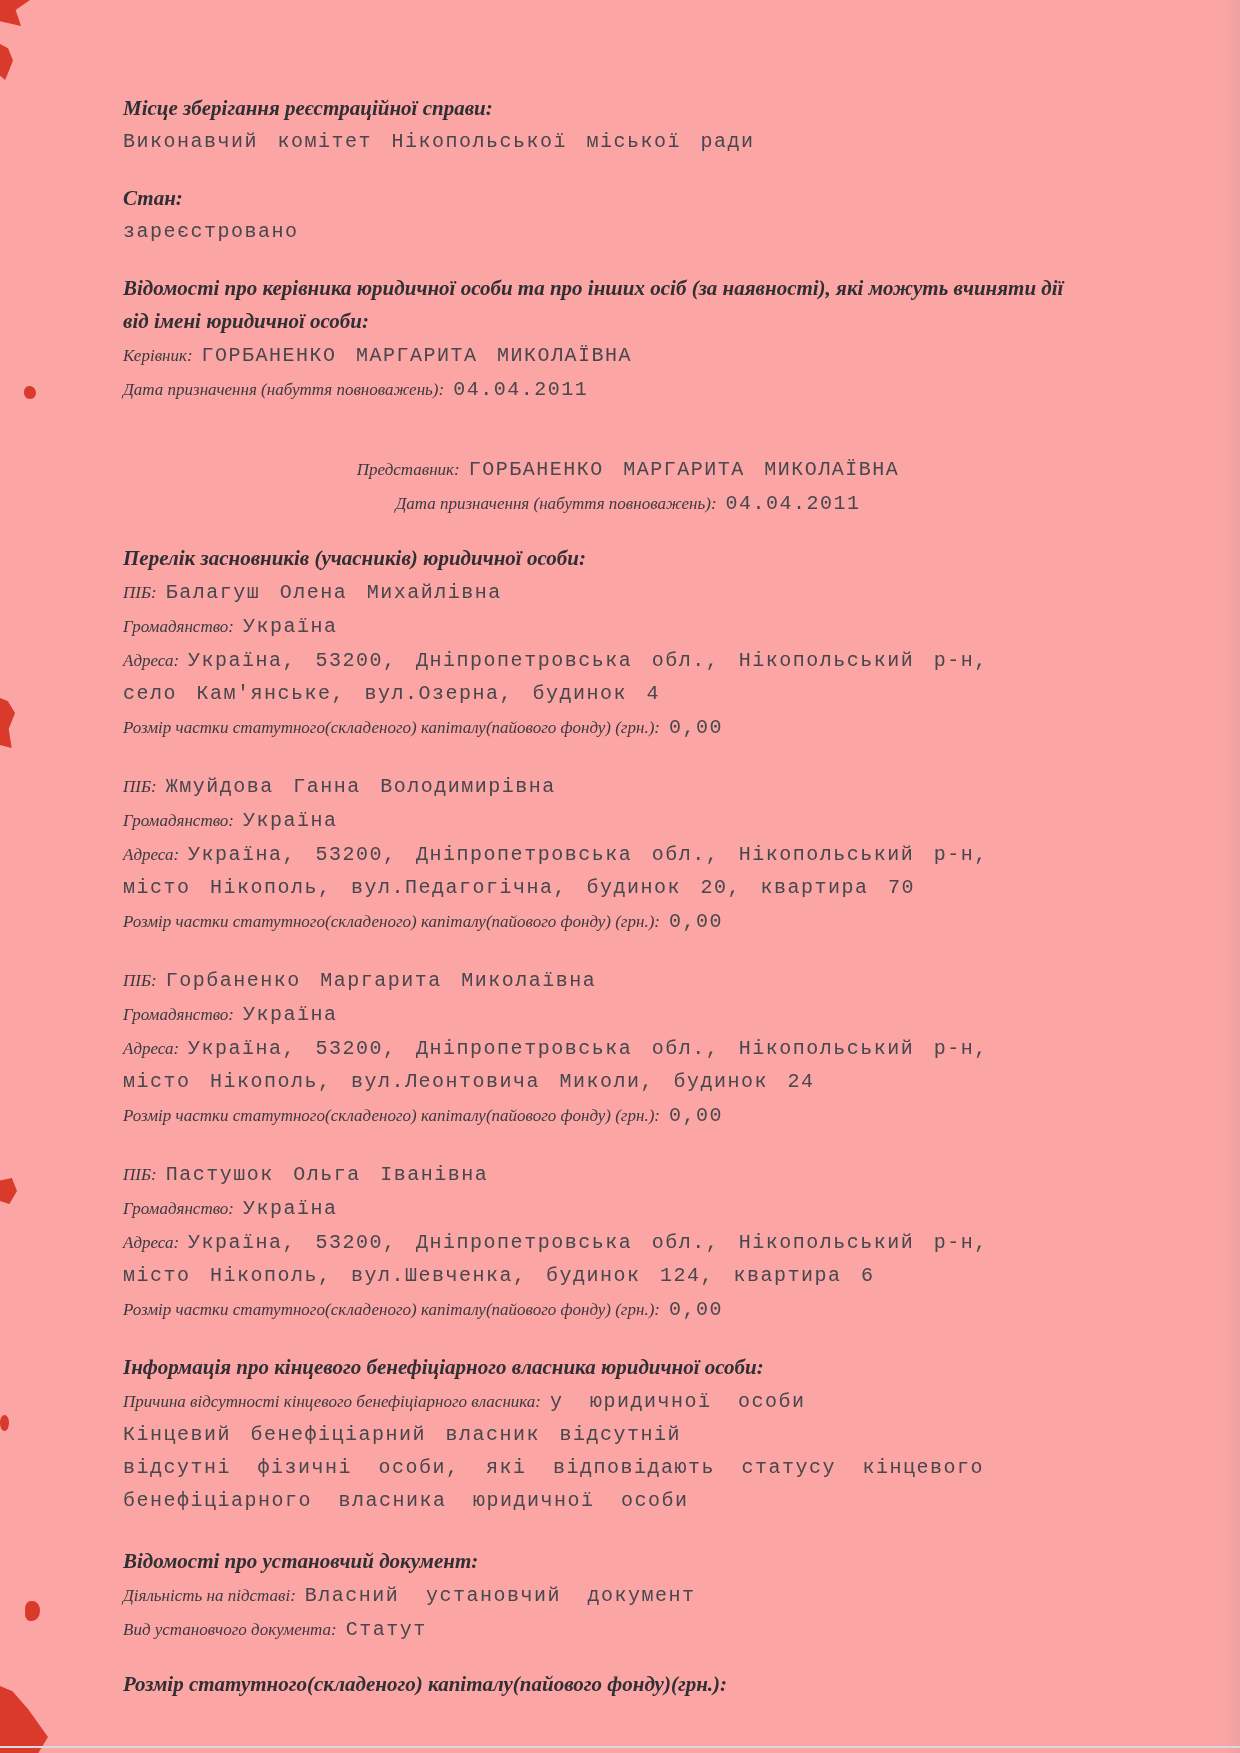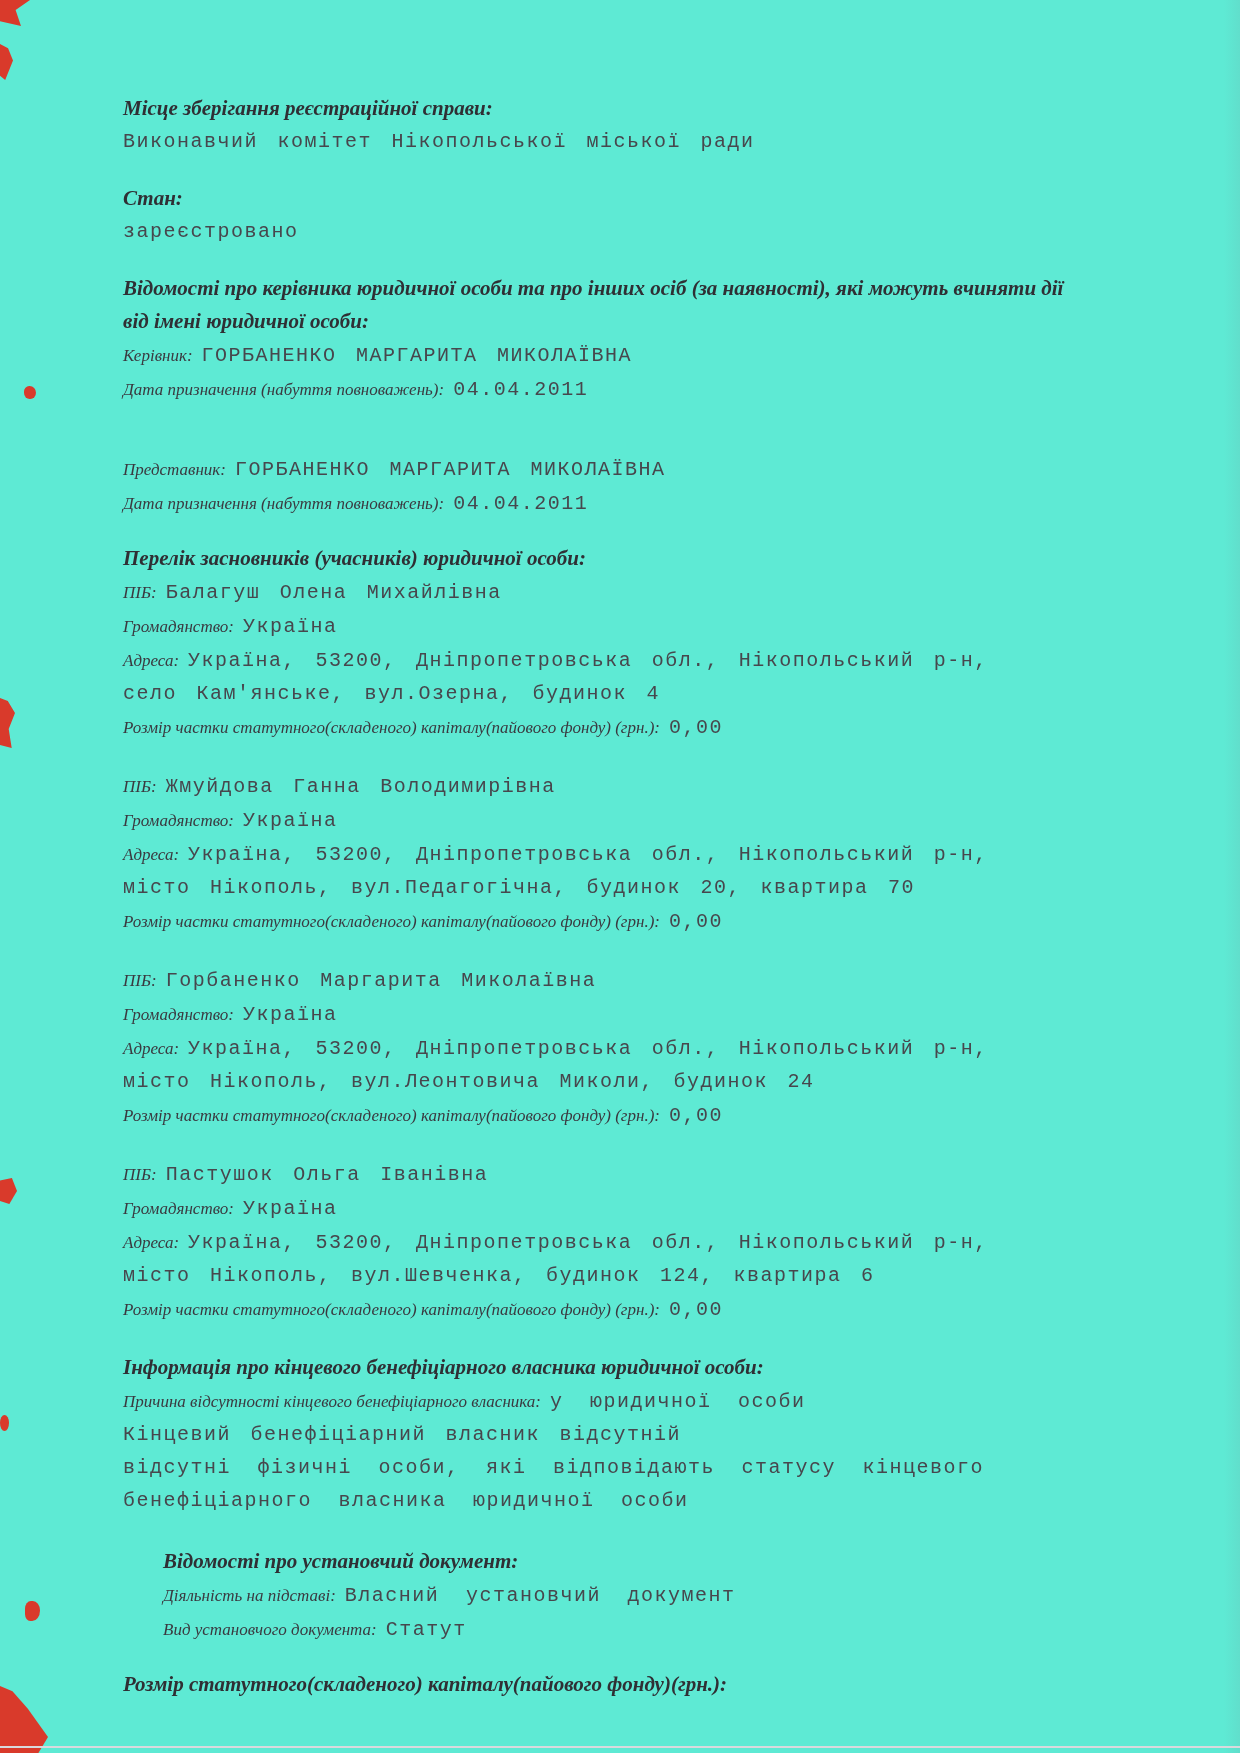--- a/index.html
+++ b/index.html
@@ -1,20 +1,20 @@
 <!DOCTYPE html>
 <html lang="uk"><head>
 <meta charset="utf-8">
 <style>
   html,body{margin:0;padding:0;background:#e9e9ec;}
   .page{
     position:relative;
     width:1240px;height:1753px;
     margin:0 auto;
-    background:#5eead4;
+    background:#fca5a5;
     overflow:hidden;
     font-family:"Liberation Serif",serif;
     color:#3c3c41;
   }
   .edge-right{position:absolute;right:0;top:0;width:16px;height:100%;
     background:linear-gradient(to right,rgba(120,120,130,0) 0%,rgba(120,120,130,.10) 100%);}
   .edge-bottom{position:absolute;left:0;bottom:5px;width:100%;height:2px;background:#d9d9dd;}
 
   .content{position:absolute;left:123px;top:92px;width:1010px;}
 
@@ -22,24 +22,24 @@
   .h{font-style:italic;font-weight:700;font-size:21px;color:#2f2f34;}
   .h-wrap{white-space:normal;max-width:965px;}
   .lbl{font-style:italic;font-weight:400;font-size:17px;color:#3a3a40;margin-right:9px;}
   .val{font-family:"Liberation Mono","DejaVu Sans Mono",monospace;
        font-size:20px;letter-spacing:1.5px;word-spacing:6px;color:#47474d;}
   .w{word-spacing:13px;}
 
   .blk-storage{margin-bottom:24px;}
   .blk-status{margin-bottom:24px;}
   .blk-mgmt{margin-bottom:46px;}
-  .blk-repr{margin-bottom:22px;}
+  .blk-repr{margin-bottom:22px;text-align:center;}
   .founder{margin-bottom:25px;}
   .blk-benef{margin-top:12px;margin-bottom:28px;}
-  .blk-founding{margin-bottom:22px;margin-left:40px;}
+  .blk-founding{margin-bottom:22px;}
 
   .footer{position:absolute;left:0;top:1660px;width:1240px;text-align:center;}
   .footer .val{letter-spacing:2px;word-spacing:8px;color:#4a4a50;}
 
   .art{position:absolute;background:#d93a2b;}
   .a1{left:0;top:0;width:30px;height:26px;clip-path:polygon(0 0,100% 0,52% 38%,70% 100%,0 82%);}
   .a2{left:0;top:44px;width:13px;height:36px;clip-path:polygon(0 0,62% 12%,100% 46%,40% 100%,0 88%);}
   .a3{left:24px;top:386px;width:12px;height:13px;border-radius:45% 55% 50% 50%;}
   .a4{left:0;top:698px;width:15px;height:50px;clip-path:polygon(0 0,52% 6%,100% 30%,58% 62%,78% 100%,0 94%);}
   .a5{left:0;top:1178px;width:17px;height:26px;clip-path:polygon(0 10%,70% 0,100% 50%,55% 100%,0 88%);}

